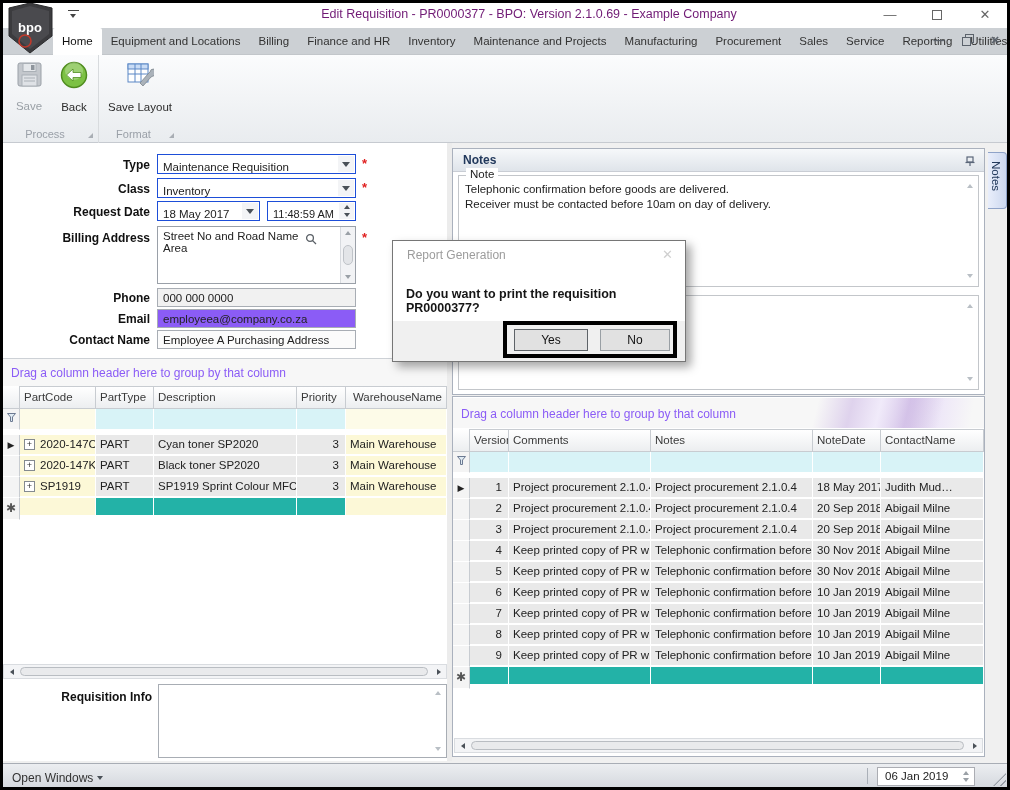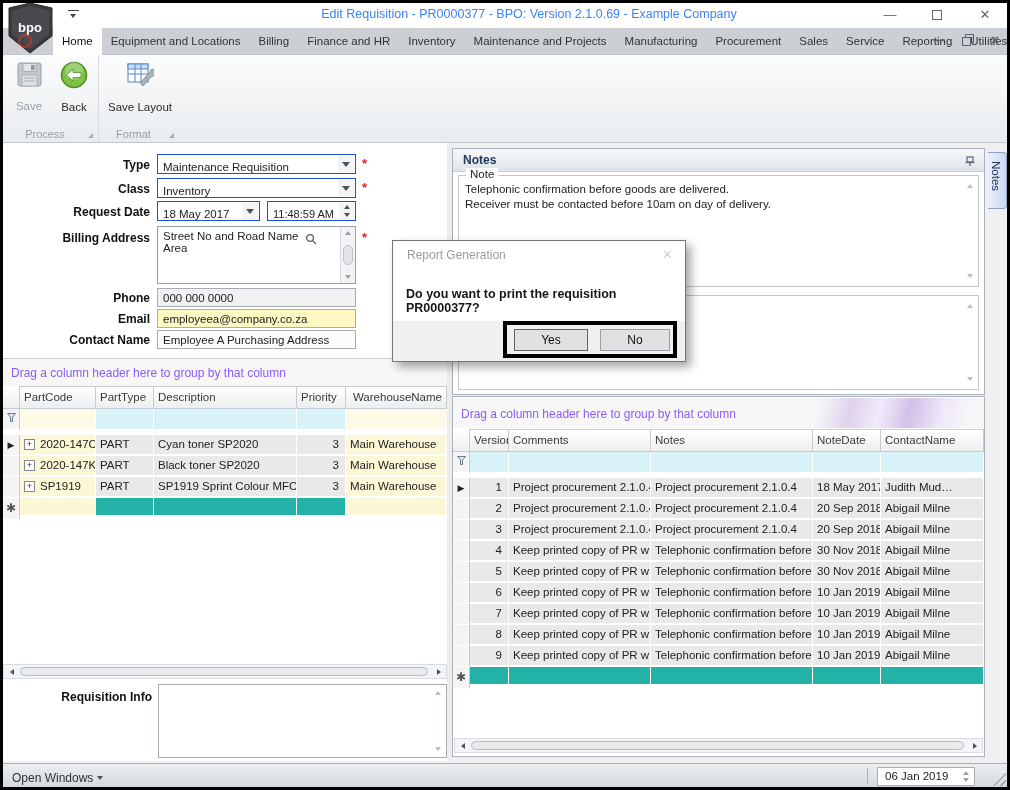--- a/index.html
+++ b/index.html
@@ -4,21 +4,21 @@
 <style>
   * { margin:0; padding:0; box-sizing:border-box; }
   body { background:#555; font-family:"Liberation Sans", sans-serif; }
   #app { position:relative; width:1010px; height:790px; background:#f0f0f0; overflow:hidden;
          font-family:"Liberation Sans", sans-serif; }
   .abs { position:absolute; }
   .frame { position:absolute; inset:0; border:3px solid #000; pointer-events:none; z-index:100; }
 
   
   .titlebar { left:0; right:0; top:0; height:28px; background:#fff; }
-  .app-title { left:0; right:0; top:7px; text-align:center; font-size:12.5px; color:#3b82f6;margin-left:48px; }
+  .app-title { left:0; right:0; top:7px; text-align:center; font-size:12.5px; color:#701a75;margin-left:48px; }
   .logo { left:7px; top:2px; width:47px; height:52px; z-index:20; }
   .qat-icon { left:68px; top:10px; width:11px; height:9px; border-top:1.5px solid #444; cursor:pointer; }
   .qat-icon::after { content:""; position:absolute; left:2px; top:3px; border-left:3.5px solid transparent;
                      border-right:3.5px solid transparent; border-top:4px solid #444; }
   .winbtn { top:6px; width:30px; height:18px; color:#666; font-size:13px; text-align:center; line-height:18px; cursor:pointer; }
   .winbtn.min { right:105px; } .winbtn.max { right:58px; } .winbtn.close { right:10px; }
   .sq { display:inline-block; width:10px; height:10px; border:1px solid #666; margin-top:4px; }
 
   
   .tabstrip { left:0; right:0; top:28px; height:27px; background:#ccd0d4; border-bottom:1px solid #c2c6ca; }
@@ -288,21 +288,21 @@
       <span class="thumb"></span>
       <span class="a-dn tri-dn" style="border-top-color:#9aa0a6;"></span>
     </div>
   </div>
   <span class="abs req" style="left:362px; top:230px;">*</span>
 
   <div class="abs flabel" style="left:10px; top:291px;">Phone</div>
   <input class="tinput" style="left: 157px; top: 288px; width: 199px; background: rgb(241, 241, 241);" value="000 000 0000">
 
   <div class="abs flabel" style="left:10px; top:312px;">Email</div>
-  <input class="tinput" style="left: 157px; top: 309px; width: 199px; background: #fef9c3;" value="employeea@company.co.za">
+  <input class="tinput" style="left: 157px; top: 309px; width: 199px; background: #8b5cf6;" value="employeea@company.co.za">
 
   <div class="abs flabel" style="left:10px; top:333px;">Contact Name</div>
   <input class="tinput" style="left: 157px; top: 330px; width: 199px; background: rgb(251, 251, 251);" value="Employee A Purchasing Address">
 
   <div class="abs band" style="left:3px; top:358px; width:444px; height:28px;">
     <span class="hint">Drag a column header here to group by that column</span>
   </div>
   <div class="grid" id="parts-grid" style="left: 3px; top: 386px; width: 444px;">
       <div class="grow ghead">
         <div class="gind" style="border-bottom: 1px solid rgb(200, 204, 209);"></div>

